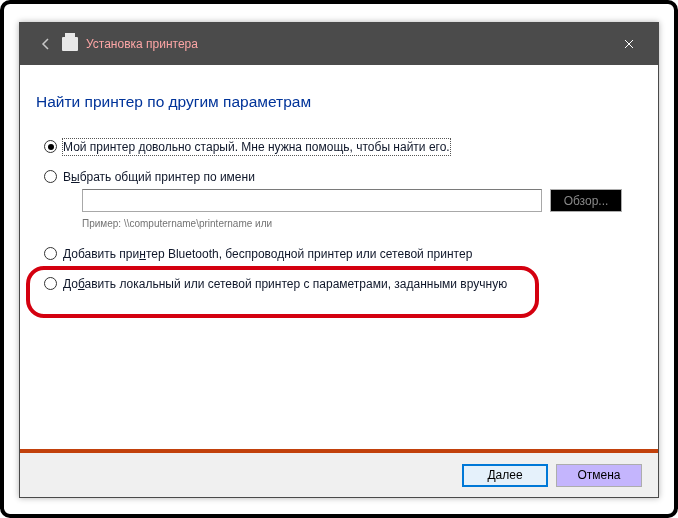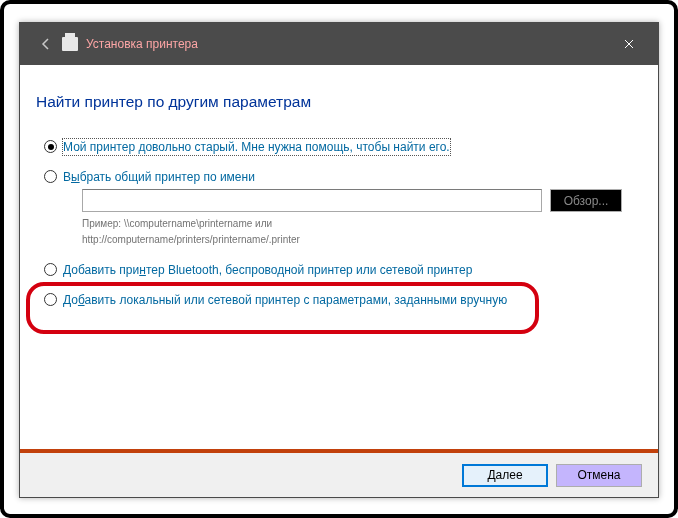--- a/index.html
+++ b/index.html
@@ -102,21 +102,21 @@
   }
   .radio.checked::after {
     content: "";
     position: absolute;
     left: 2.5px; top: 2.5px;
     width: 6px; height: 6px;
     background: #000;
     border-radius: 50%;
   }
   .option-label {
-    color: #0369a1;
+    color: #0f172a;
   }
   .focus-rect {
     outline: 1px dotted #555;
     outline-offset: 0px;
   }
   .shared-block {
     margin-bottom: 14px;
   }
   .input-row {
     display: flex;
@@ -228,21 +228,20 @@
         <div class="option-row" style="margin-bottom:4px">
           <span class="radio"></span>
           <span class="option-label">В<u>ы</u>брать общий принтер по имени</span>
         </div>
         <div class="input-row">
           <input type="text" class="text-input" style="">
           <button class="browse-btn" disabled="">Обзор...</button>
         </div>
         <div class="example-text">
           <span>Пример: \\computername\printername или</span><br>
-          <span>http://computername/printers/printername/.printer</span>
         </div>
       </div>
 
 
       <div class="option-row">
         <span class="radio"></span>
         <span class="option-label">Добавить при<u>н</u>тер Bluetooth, беспроводной принтер или сетевой принтер</span>
       </div>
 
       <div class="highlight-wrap">

